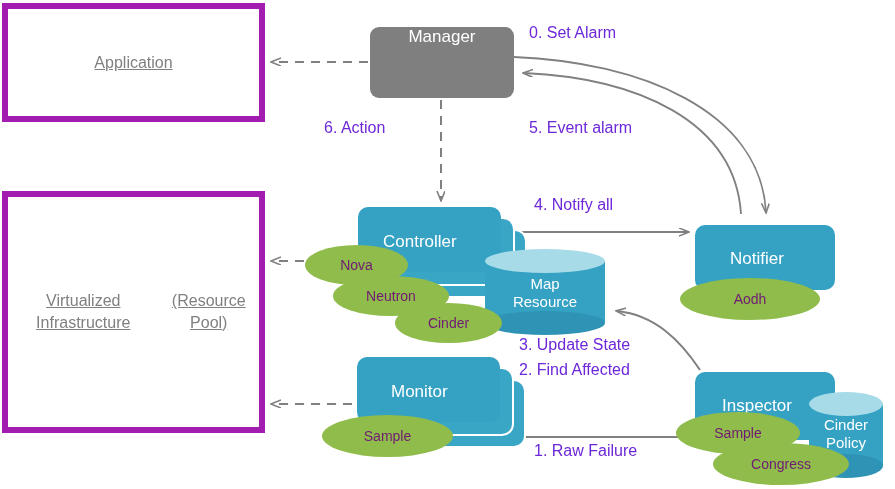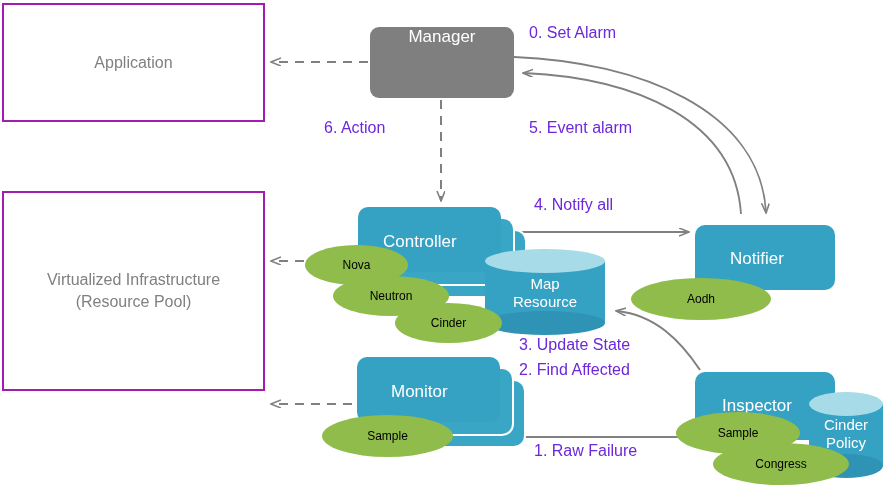--- a/index.html
+++ b/index.html
@@ -6,39 +6,39 @@
   body{width:895px;height:489px;overflow:hidden;
        font-family:"Liberation Sans","DejaVu Sans",sans-serif;}
   #stage{position:relative;width:895px;height:489px;background:#fff;}
 
   svg.layer{position:absolute;left:0;top:0;width:895px;height:489px;overflow:visible;}
   #edges{z-index:5;}
 
   .node{position:absolute;box-sizing:border-box;}
 
   
-  .plainbox{border:2px solid #a21caf;background:#ffffff;
+  .plainbox{border:6px solid #a21caf;background:#ffffff;
             display:flex;align-items:center;justify-content:center;
-            color:#808080;font-size:16px;text-align:center;line-height:1.35;z-index:2;}
+            color:#808080;font-size:16px;text-align:center;line-height:1.35;z-index:2;text-decoration:underline;}
 
   
   .graybox{background:#7f7f7f;border-radius:9px;
            display:flex;align-items:flex-start;justify-content:center;
            color:#ffffff;font-size:17px;z-index:20;}
 
   
   .bluebox{background:#35a2c4;border-radius:10px;z-index:10;}
   .bluebox.back2{background:#3aa6c6;z-index:8;box-shadow:0 0 0 2px #ffffff;}
   .bluebox.back1{background:#3aa6c6;z-index:9;box-shadow:0 0 0 2px #ffffff;}
   .bluelabel{position:absolute;color:#ffffff;font-size:17px;white-space:nowrap;z-index:14;}
 
   
   .oval{position:absolute;background:#8fbc4a;border-radius:50%;
         display:flex;align-items:center;justify-content:center;
-        color:#000000;font-size:12px;white-space:nowrap;z-index:18;}
+        color:#701a75;font-size:14px;white-space:nowrap;z-index:18;}
 
   
   .cyl{position:absolute;z-index:12;}
   .cyl .body{position:absolute;left:0;right:0;background:#35a2c4;}
   .cyl .top{position:absolute;left:0;right:0;height:24px;background:#a8dbe8;border-radius:50%;}
   .cyl .bot{position:absolute;left:0;right:0;height:24px;background:#2e93b4;border-radius:50%;}
   .cyl .cap{position:absolute;color:#ffffff;font-size:15px;text-align:center;
             left:0;right:0;line-height:1.2;z-index:3;}
 
   .edgelabel{position:absolute;color:#6d28d9;font-size:16px;white-space:nowrap;z-index:22;}
@@ -71,21 +71,21 @@
 
     <path d="M700,370 C680,340 655,315 617,311" fill="none" stroke="#808080" stroke-width="2" marker-end="url(#ah)"></path>
 
     <path d="M697,437 L509,437" fill="none" stroke="#808080" stroke-width="2"></path>
   </svg>
 
   <div class="node plainbox" style="left:2px;top:3px;width:263px;height:119px;">
     <span>Application</span>
   </div>
 
-  <div class="node plainbox" style="left:2px;top:191px;width:263px;height:200px;flex-direction:column;">
+  <div class="node plainbox" style="left:2px;top:191px;width:263px;height:242px;flex-direction:row;">
     <span>Virtualized  Infrastructure</span>
     <span>(Resource Pool)</span>
   </div>
 
   <div class="node graybox" style="left:370px;top:27px;width:144px;height:71px;">
     <span>Manager</span>
   </div>
 
   <div class="node bluebox back2" style="left:382px;top:231px;width:143px;height:65px;"></div>
   <div class="node bluebox back1" style="left:370px;top:219px;width:143px;height:65px;"></div>
@@ -118,21 +118,21 @@
   <span class="bluelabel" style="left:391px;top:382px;">Monitor</span>
 
   <div class="oval" style="left:322px;top:415px;width:131px;height:42px;">
     <span>Sample</span>
   </div>
 
   <div class="node bluebox" style="left:695px;top:225px;width:140px;height:65px;"></div>
   <span class="bluelabel" style="left:730px;top:249px;">Notifier</span>
 
 
-  <div class="oval" style="left:631px;top:278px;width:140px;height:42px;">
+  <div class="oval" style="left:680px;top:278px;width:140px;height:42px;">
     <span>Aodh</span>
   </div>
 
   <div class="node bluebox" style="left:695px;top:372px;width:140px;height:68px;"></div>
   <span class="bluelabel" style="left:722px;top:396px;">Inspector</span>
 
   <div class="cyl" style="left:809px;top:392px;width:74px;height:86px;">
     <div class="body" style="top:12px;height:62px;"></div>
     <div class="bot" style="top:62px;"></div>
     <div class="top" style="top:0px;"></div>

